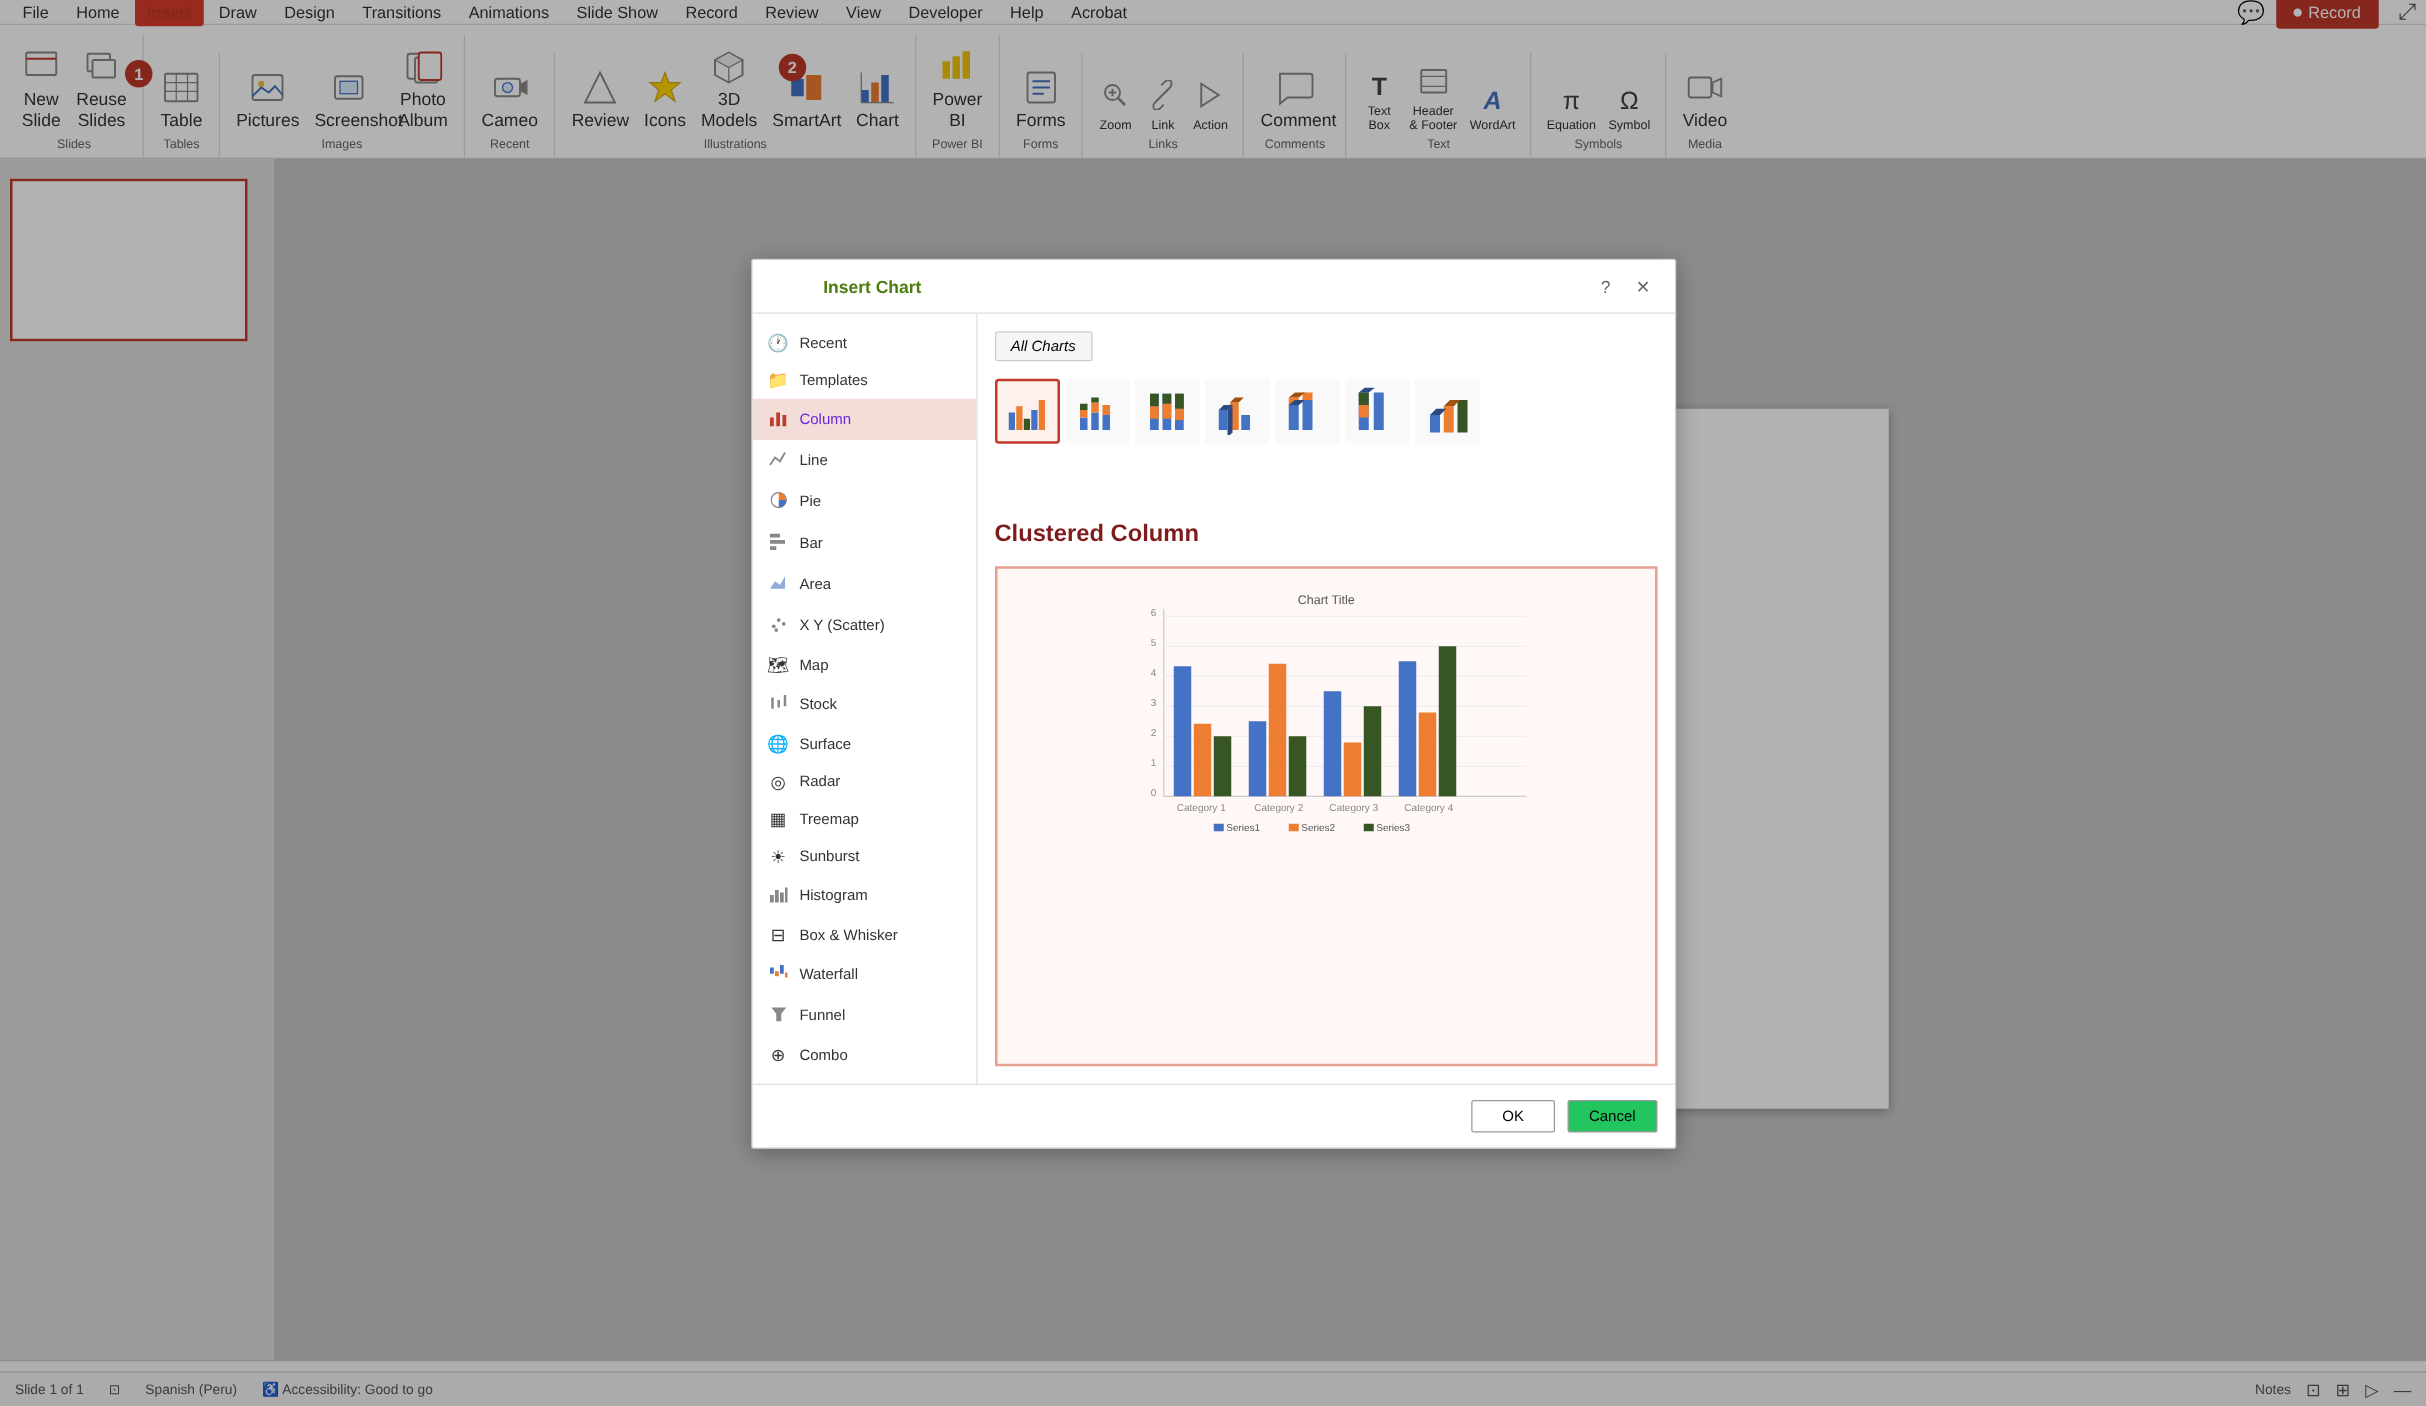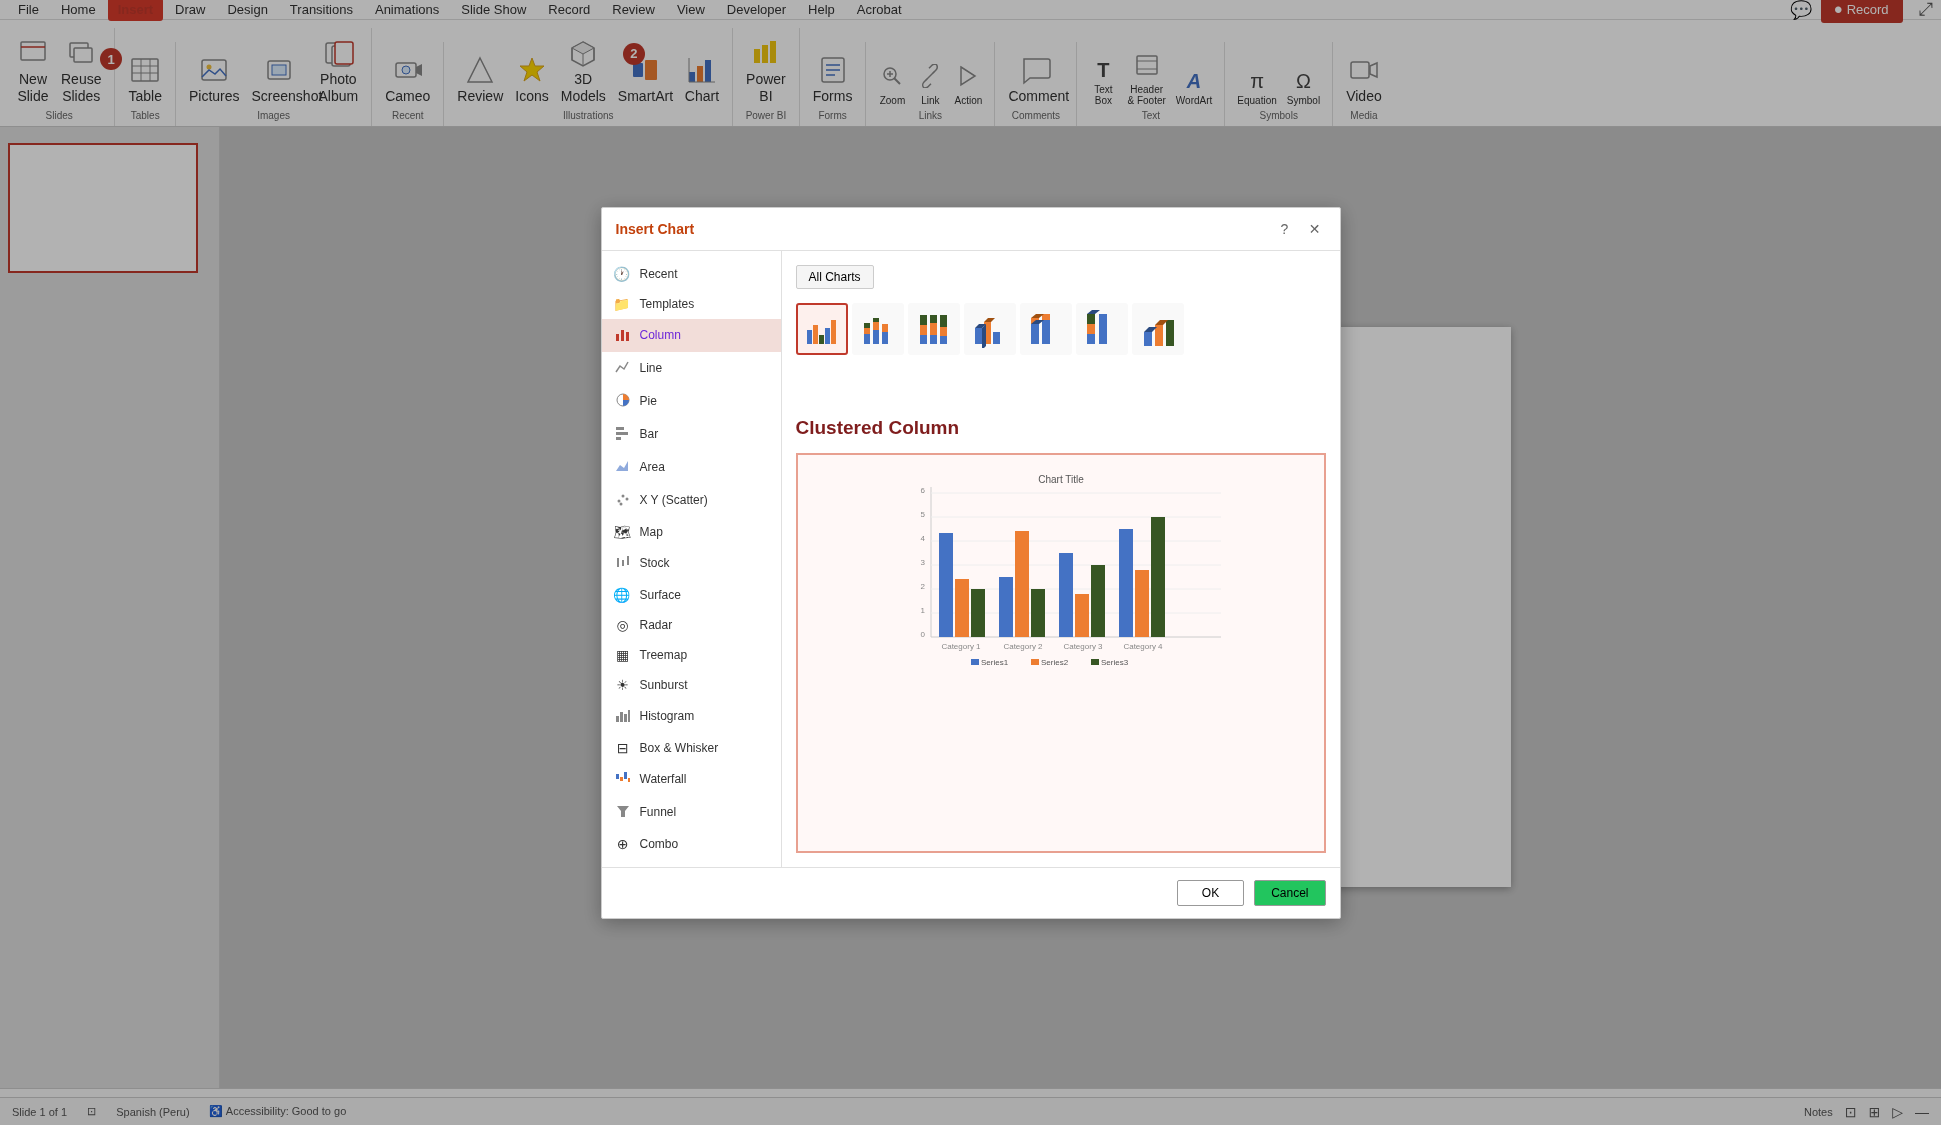--- a/index.html
+++ b/index.html
@@ -205,21 +205,22 @@
     .modal-header {
       display: flex;
       align-items: center;
       justify-content: space-between;
       padding: 10px 14px;
       border-bottom: 1px solid #e0e0e0;
     }
     .modal-title {
       font-size: 14px;
       font-weight: 600;
-      color: #c2410c;
+      color: #4d7c0f;
+      margin-left: 43px;
     }
     .modal-header-icons {
       display: flex;
       gap: 8px;
       align-items: center;
     }
     .modal-icon-btn {
       width: 22px; height: 22px;
       display: flex; align-items: center; justify-content: center;
       cursor: pointer;
@@ -262,20 +263,21 @@
 
     
     .all-charts-tab {
       border: 1px solid #ccc;
       padding: 4px 12px;
       font-size: 12px;
       background: #f5f5f5;
       cursor: pointer;
       border-radius: 2px;
       display: inline-block;
+      font-style: italic;
     }
 
     
     .chart-type-row {
       display: flex;
       gap: 4px;
       align-items: center;
       flex-wrap: wrap;
     }
     .chart-type-icon {

